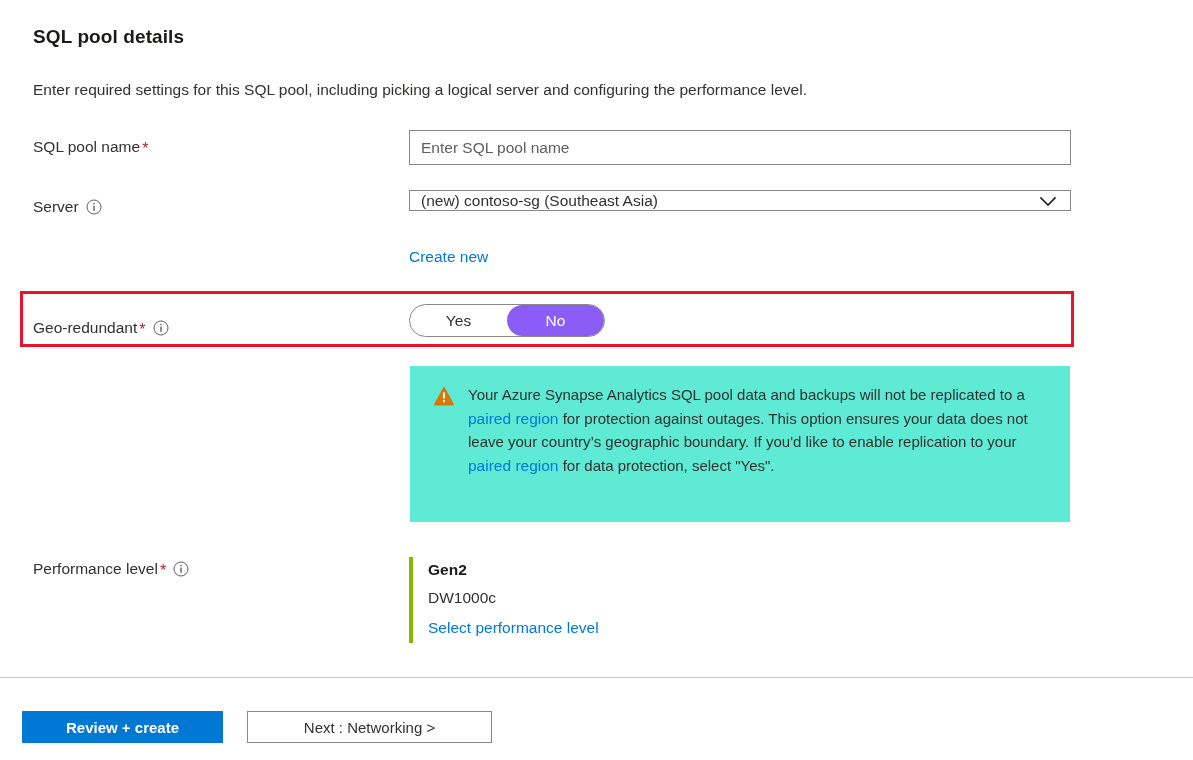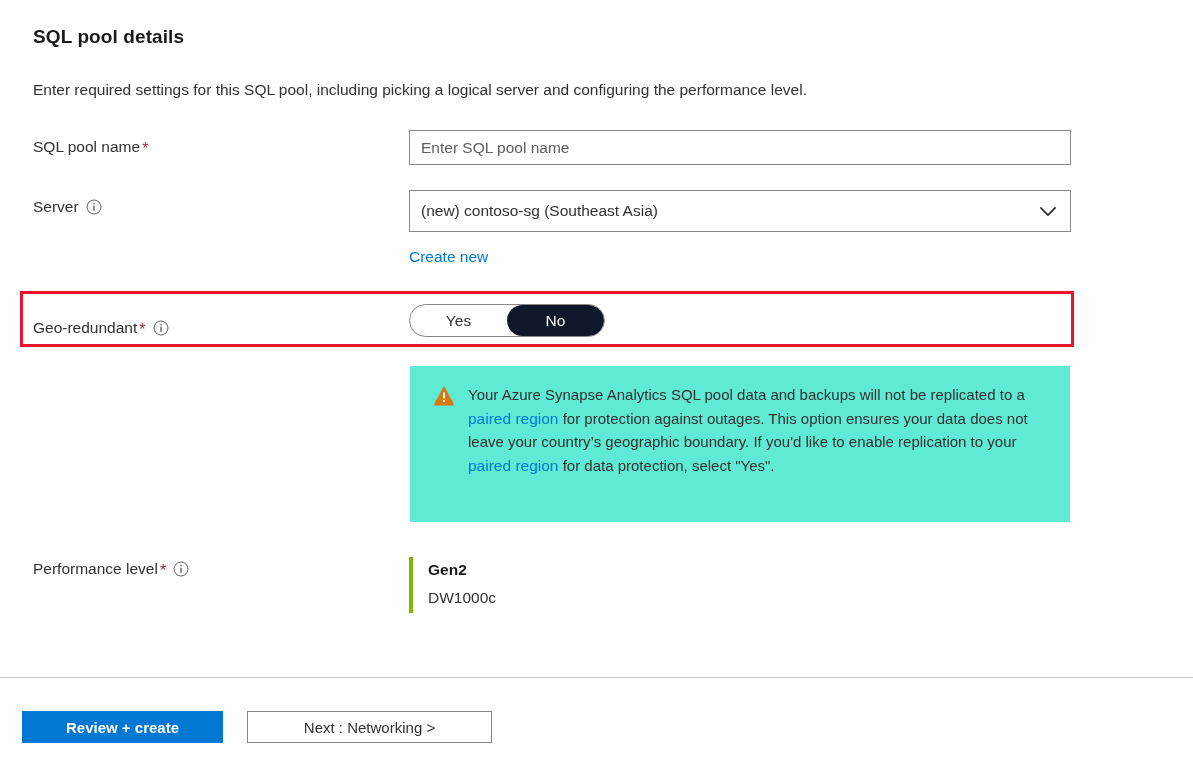--- a/index.html
+++ b/index.html
@@ -138,21 +138,21 @@
     height: 100%;
     display: flex;
     align-items: center;
     justify-content: center;
     font-size: 15.5px;
     color: #323130;
     border-radius: 17px;
     user-select: none;
   }
   .toggle-opt.selected {
-    background: #0f172a;
+    background: #8b5cf6;
     color: #ffffff;
     font-weight: 400;
   }
 
   
   .warn-box {
     position: absolute;
     left: 410px;
     top: 366px;
     width: 660px;
@@ -247,21 +247,21 @@
   <div class="label" style="left:33px; top:198px;">
     <span>Server</span>
     <span class="info-icon">
       <svg viewBox="0 0 16 16" width="16" height="16" aria-hidden="true">
         <circle cx="8" cy="8" r="7" fill="none" stroke="#605e5c" stroke-width="1"></circle>
         <circle cx="8" cy="4.5" r="0.85" fill="#605e5c"></circle>
         <rect x="7.3" y="6.6" width="1.4" height="5.2" fill="#605e5c"></rect>
       </svg>
     </span>
   </div>
-  <div class="dropdown" style="left:409px; top:190px; width:662px; height:42px;">
+  <div class="dropdown" style="left:409px; top:190px; width:662px; height:21px;">
     <span class="dd-value">(new) contoso-sg (Southeast Asia)</span>
     <span class="chev">
       <svg viewBox="0 0 22 22" width="22" height="22" aria-hidden="true">
         <path d="M4 8 L11 15 L18 8" fill="none" stroke="#201f1e" stroke-width="1.6" stroke-linecap="square"></path>
       </svg>
     </span>
   </div>
   <a class="link link-abs" style="left:409px; top:248px;">Create new</a>
 
   <div class="highlight-box"></div>
@@ -304,19 +304,20 @@
         <circle cx="8" cy="8" r="7" fill="none" stroke="#605e5c" stroke-width="1"></circle>
         <circle cx="8" cy="4.5" r="0.85" fill="#605e5c"></circle>
         <rect x="7.3" y="6.6" width="1.4" height="5.2" fill="#605e5c"></rect>
       </svg>
     </span>
   </div>
 
   <div class="perf-card">
     <div class="perf-title">Gen2</div>
     <div class="perf-sub">DW1000c</div>
+    <a class="link perf-link">Select performance level</a>
   </div>
 
   <div class="divider"></div>
   <div class="btn btn-primary" style="left:22px; top:711px; width:201px;">Review + create</div>
   <div class="btn btn-secondary" style="left:247px; top:711px; width:245px;">Next : Networking &gt;</div>
 
 </div>
 
 </body></html>

